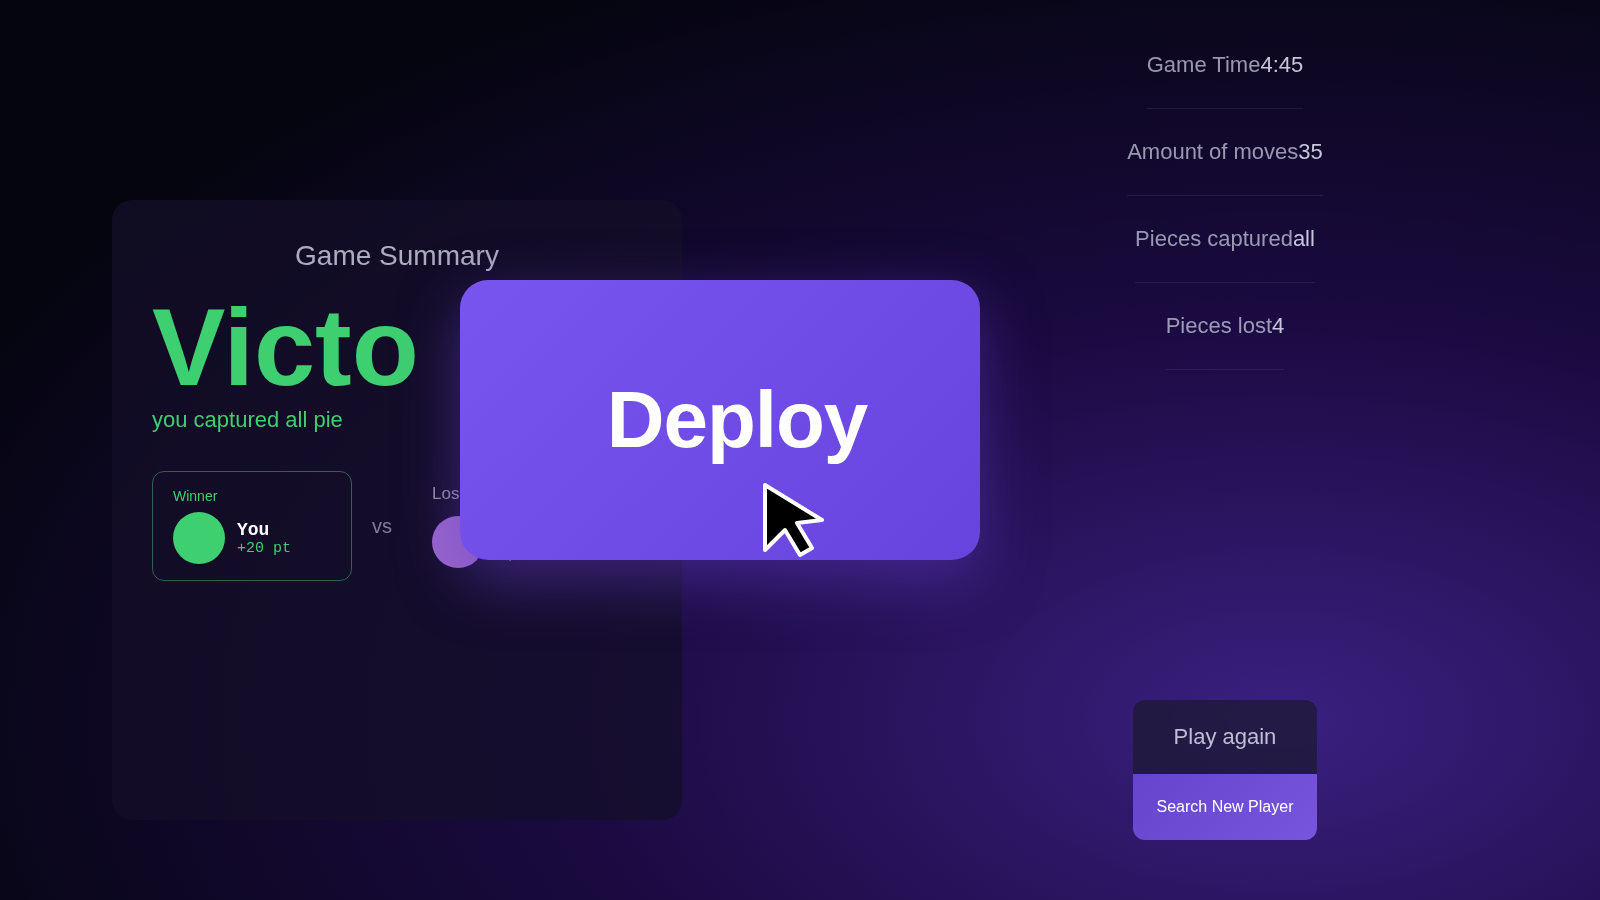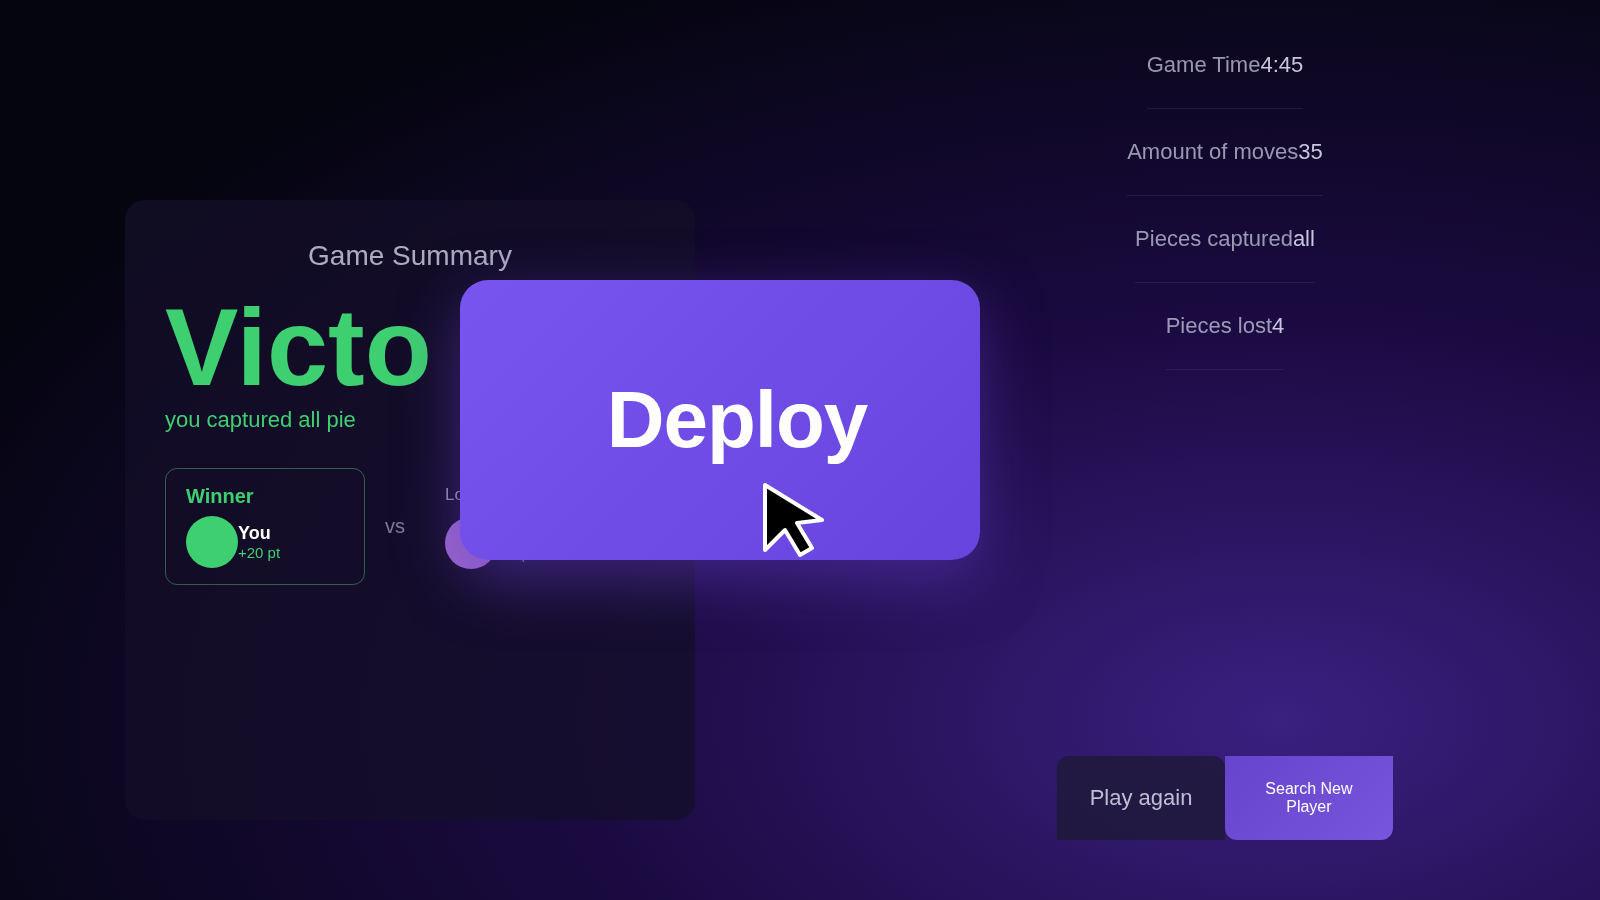--- a/index.html
+++ b/index.html
@@ -17,21 +17,21 @@
     .bg-gradient {
       position: absolute;
       inset: 0;
       background: radial-gradient(ellipse at 80% 80%, #3a2080 0%, #1a0a40 40%, #050510 80%);
       z-index: 0;
     }
 
     
     .left-panel {
       position: absolute;
-      left: 125px;
+      left: 112px;
       top: 200px;
       width: 570px;
       height: 620px;
       background: rgba(20, 15, 40, 0.75);
       border-radius: 20px;
       padding: 40px;
       z-index: 1;
       overflow: hidden;
     }
 
@@ -69,29 +69,30 @@
     .player-card {
       background: transparent;
       border: 1.5px solid rgba(100, 220, 130, 0.4);
       border-radius: 12px;
       padding: 16px 20px;
       width: 200px;
     }
 
     .player-card .role {
       color: #3ecf70;
-      font-size: 20px;
-      font-weight: 700;
+      font-size: 14px;
+      font-weight: 400;
       margin-bottom: 8px;
     }
 
     .player-card .player-info {
       display: flex;
       align-items: center;
-      gap: 0;
+      gap: 12px;
+      font-family: Liberation Mono, monospace;
     }
 
     .avatar {
       width: 52px;
       height: 52px;
       border-radius: 50%;
     }
 
     .avatar.green { background: #3ecf70; }
     .avatar.purple { background: #9966cc; }
@@ -175,21 +176,21 @@
       color: rgba(220, 220, 240, 0.9);
       font-size: 22px;
       font-weight: 500;
     }
 
     
     .action-buttons {
       margin-top: auto;
       padding-bottom: 60px;
       display: flex;
-      flex-direction: row;
+      flex-direction: column;
       gap: 0;
     }
 
     .play-again-btn {
       background: rgba(30, 25, 55, 0.8);
       border: none;
       border-radius: 12px 12px 0 0;
       color: rgba(220, 220, 240, 0.85);
       font-size: 22px;
       font-weight: 500;

